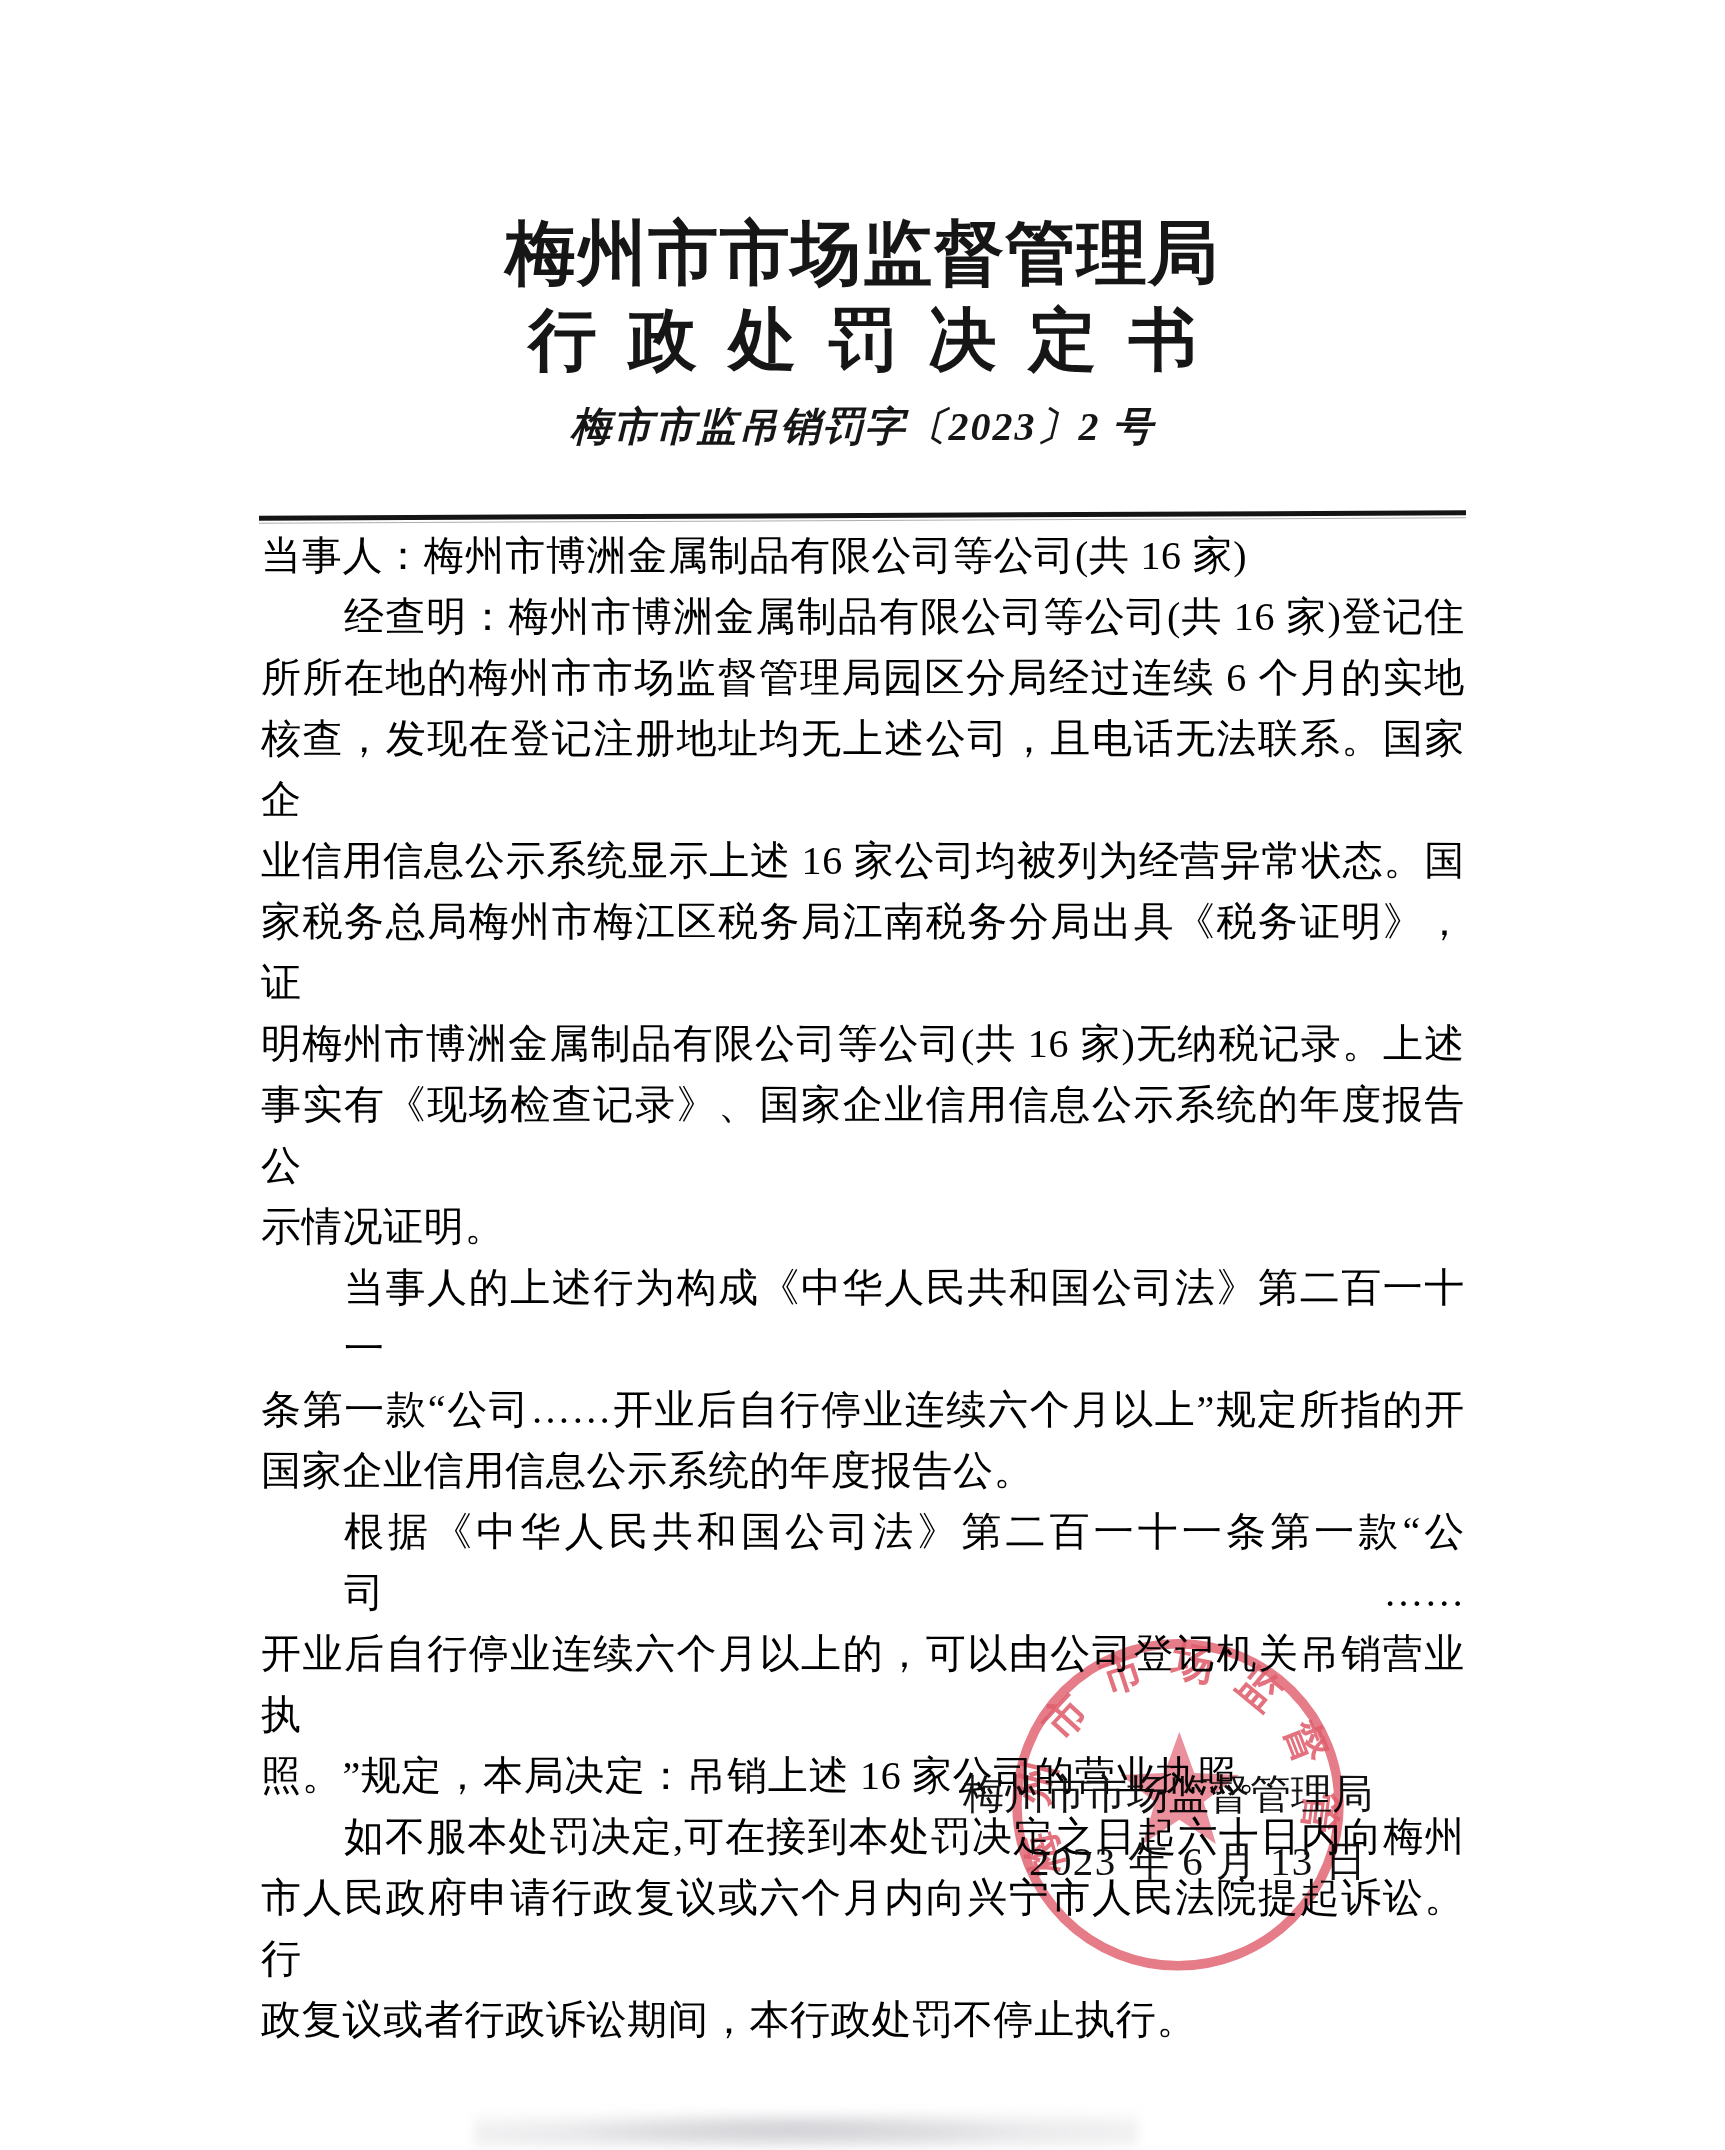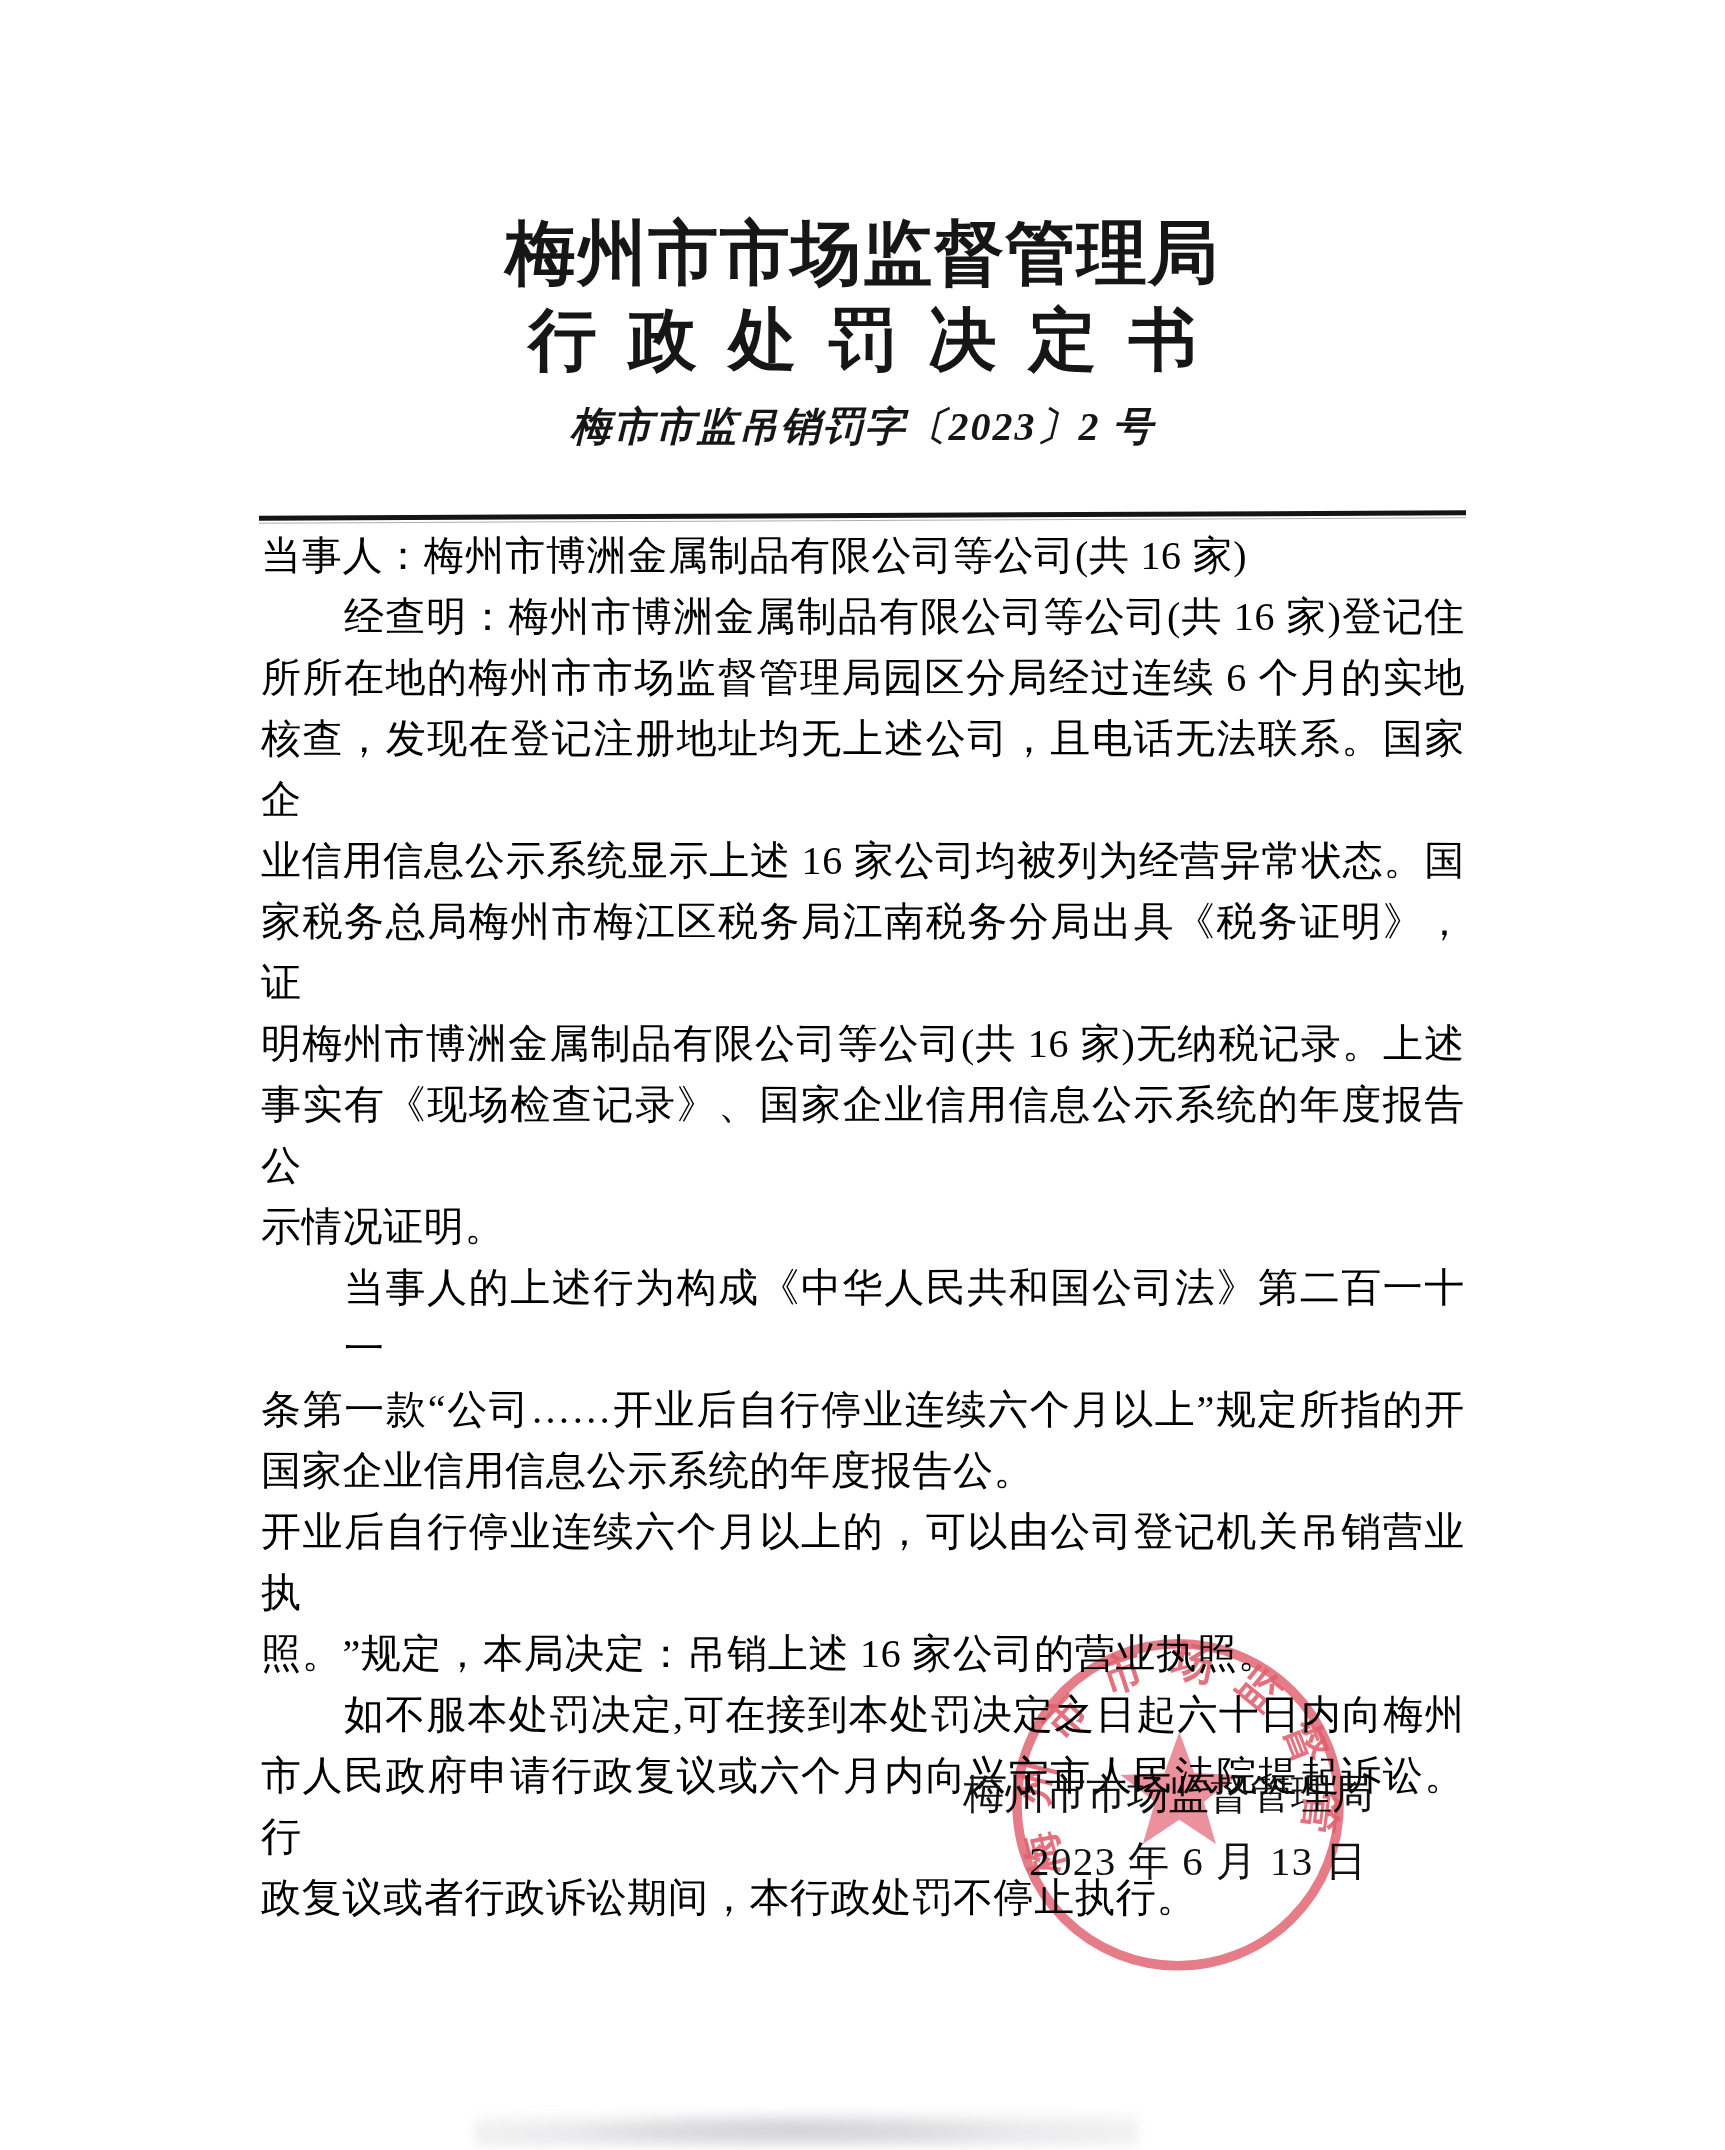--- a/index.html
+++ b/index.html
@@ -97,20 +97,21 @@
     <div class="line fill">所所在地的梅州市市场监督管理局园区分局经过连续 6 个月的实地</div>
     <div class="line fill">核查，发现在登记注册地址均无上述公司，且电话无法联系。国家企</div>
     <div class="line fill">业信用信息公示系统显示上述 16 家公司均被列为经营异常状态。国</div>
     <div class="line fill">家税务总局梅州市梅江区税务局江南税务分局出具《税务证明》，证</div>
     <div class="line fill">明梅州市博洲金属制品有限公司等公司(共 16 家)无纳税记录。上述</div>
     <div class="line fill">事实有《现场检查记录》、国家企业信用信息公示系统的年度报告公</div>
     <div class="line">示情况证明。</div>
     <div class="line indent fill">当事人的上述行为构成《中华人民共和国公司法》第二百一十一</div>
     <div class="line fill">条第一款“公司……开业后自行停业连续六个月以上”规定所指的开</div>
     <div class="line">国家企业信用信息公示系统的年度报告公。</div>
+    <div class="line indent fill">根据《中华人民共和国公司法》第二百一十一条第一款“公司……</div>
     <div class="line fill">开业后自行停业连续六个月以上的，可以由公司登记机关吊销营业执</div>
     <div class="line">照。”规定，本局决定：吊销上述 16 家公司的营业执照。</div>
     <div class="line indent fill">如不服本处罚决定,可在接到本处罚决定之日起六十日内向梅州</div>
     <div class="line fill">市人民政府申请行政复议或六个月内向兴宁市人民法院提起诉讼。行</div>
     <div class="line">政复议或者行政诉讼期间，本行政处罚不停止执行。</div>
   </div>
 
   <div class="signature">梅州市市场监督管理局</div>
   <div class="sign-date">2023 年 6 月 13 日</div>
 

